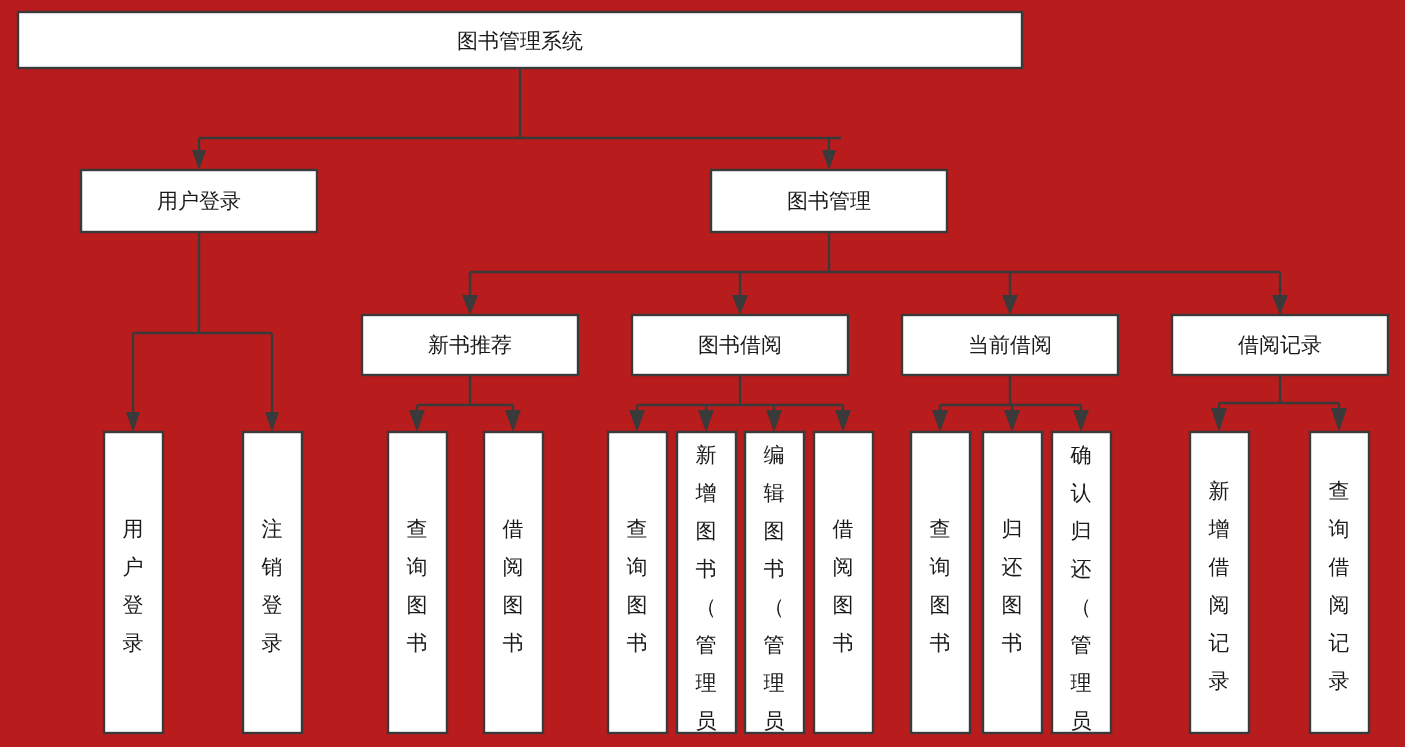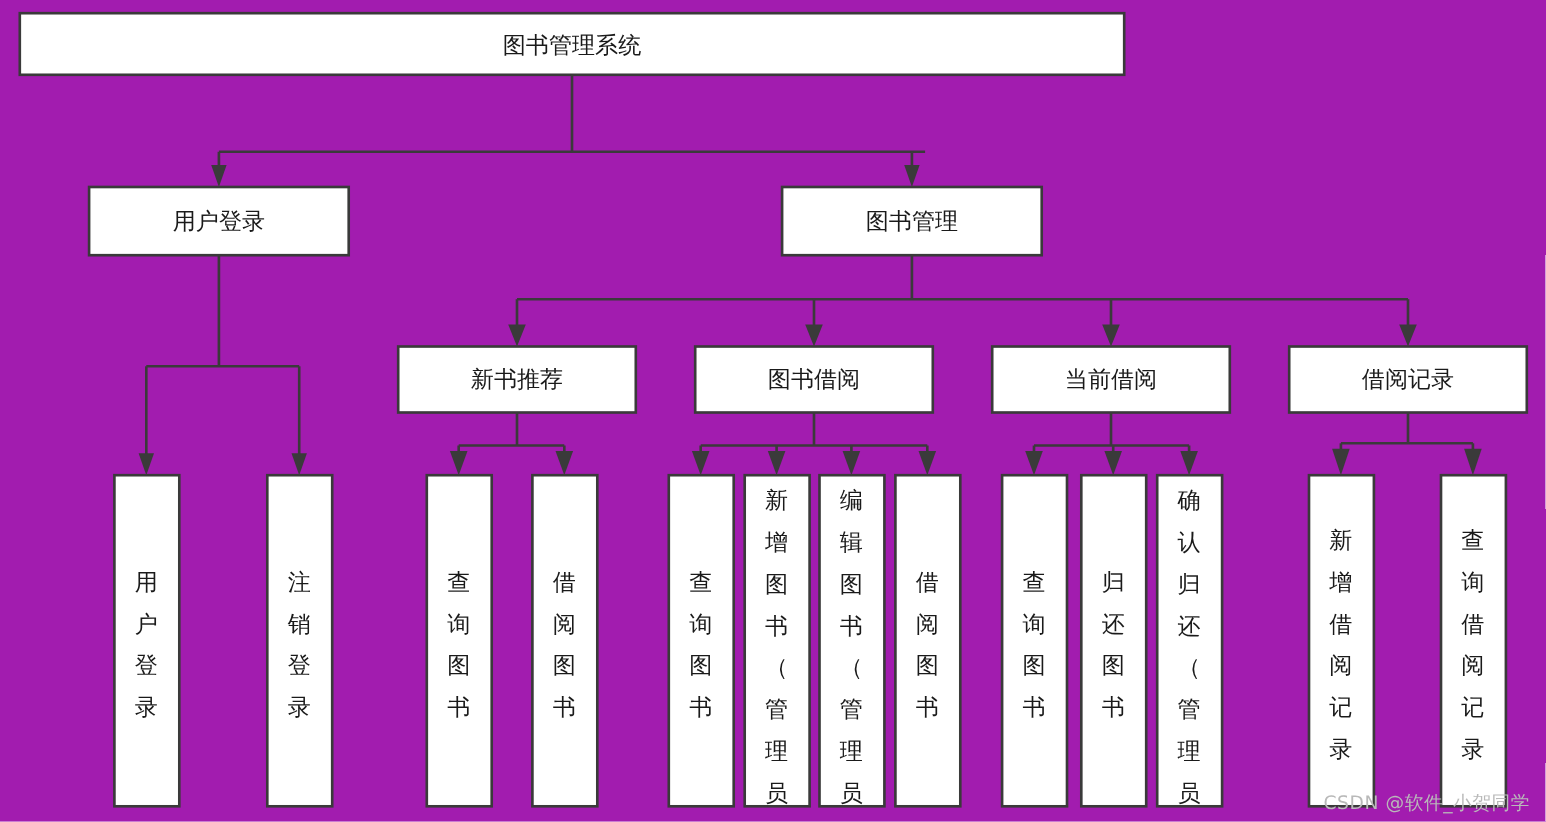--- a/index.html
+++ b/index.html
@@ -8,21 +8,21 @@
     padding: 0;
     background: #ffffff;
   }
   body {
     font-family: "DejaVu Sans", "Liberation Sans", sans-serif;
   }
   #diagram-root {
     position: relative;
     width: 1405px;
     height: 747px;
-    background: #a21caf;
+    background: #b91c1c;
     overflow: hidden;
   }
   svg#tree-svg {
     position: absolute;
     left: 0;
     top: 0;
     width: 1405px;
     height: 747px;
     display: block;
   }
@@ -217,14 +217,13 @@
     <g>
       <rect class="node-box" x="1190" y="432" width="59" height="301"></rect>
       <text class="node-label-v" x="1219"><tspan x="1219" y="498.14">新</tspan><tspan x="1219" y="536.14">增</tspan><tspan x="1219" y="574.14">借</tspan><tspan x="1219" y="612.14">阅</tspan><tspan x="1219" y="650.14">记</tspan><tspan x="1219" y="688.14">录</tspan></text>
     </g>
     <g>
       <rect class="node-box" x="1310" y="432" width="59" height="301"></rect>
       <text class="node-label-v" x="1339"><tspan x="1339" y="498.14">查</tspan><tspan x="1339" y="536.14">询</tspan><tspan x="1339" y="574.14">借</tspan><tspan x="1339" y="612.14">阅</tspan><tspan x="1339" y="650.14">记</tspan><tspan x="1339" y="688.14">录</tspan></text>
     </g>
   </svg>
 
-  <div class="watermark">CSDN @软件_小贺同学</div>
 </div>
 
 </body></html>

